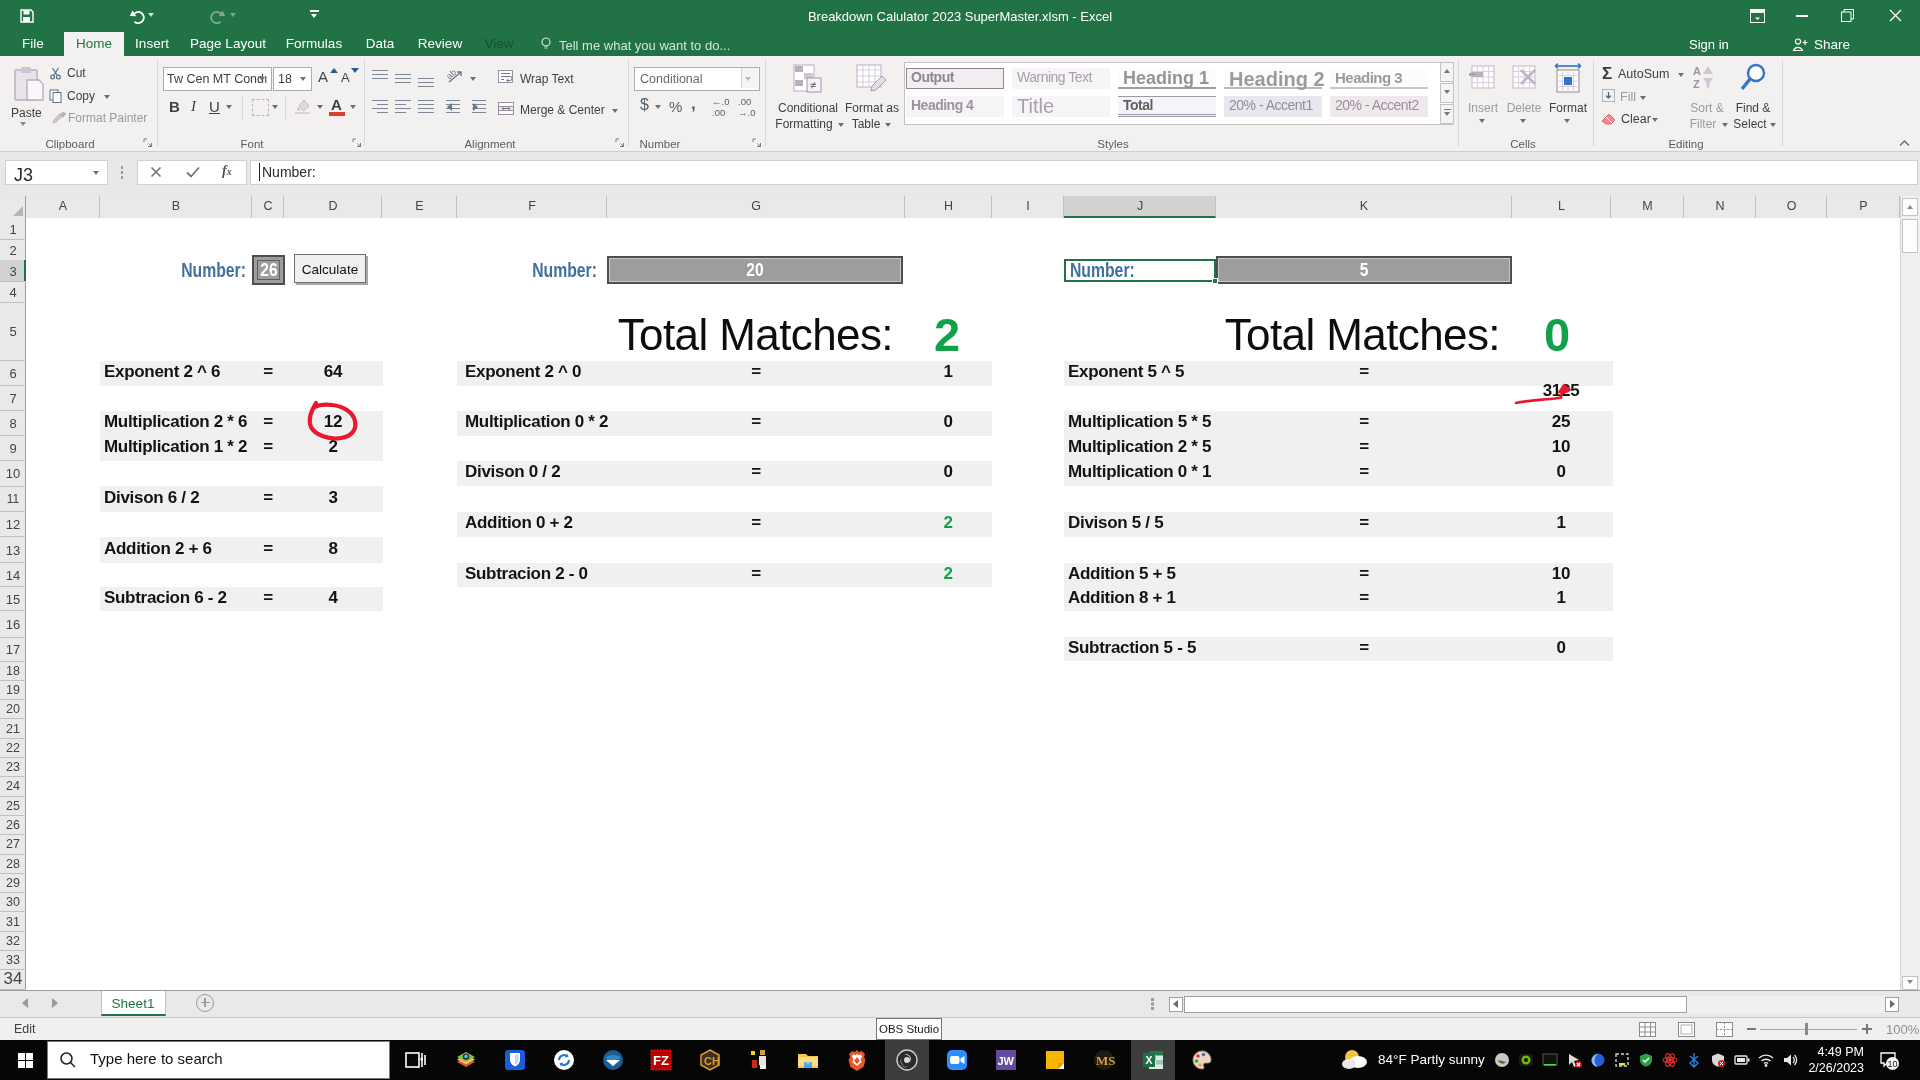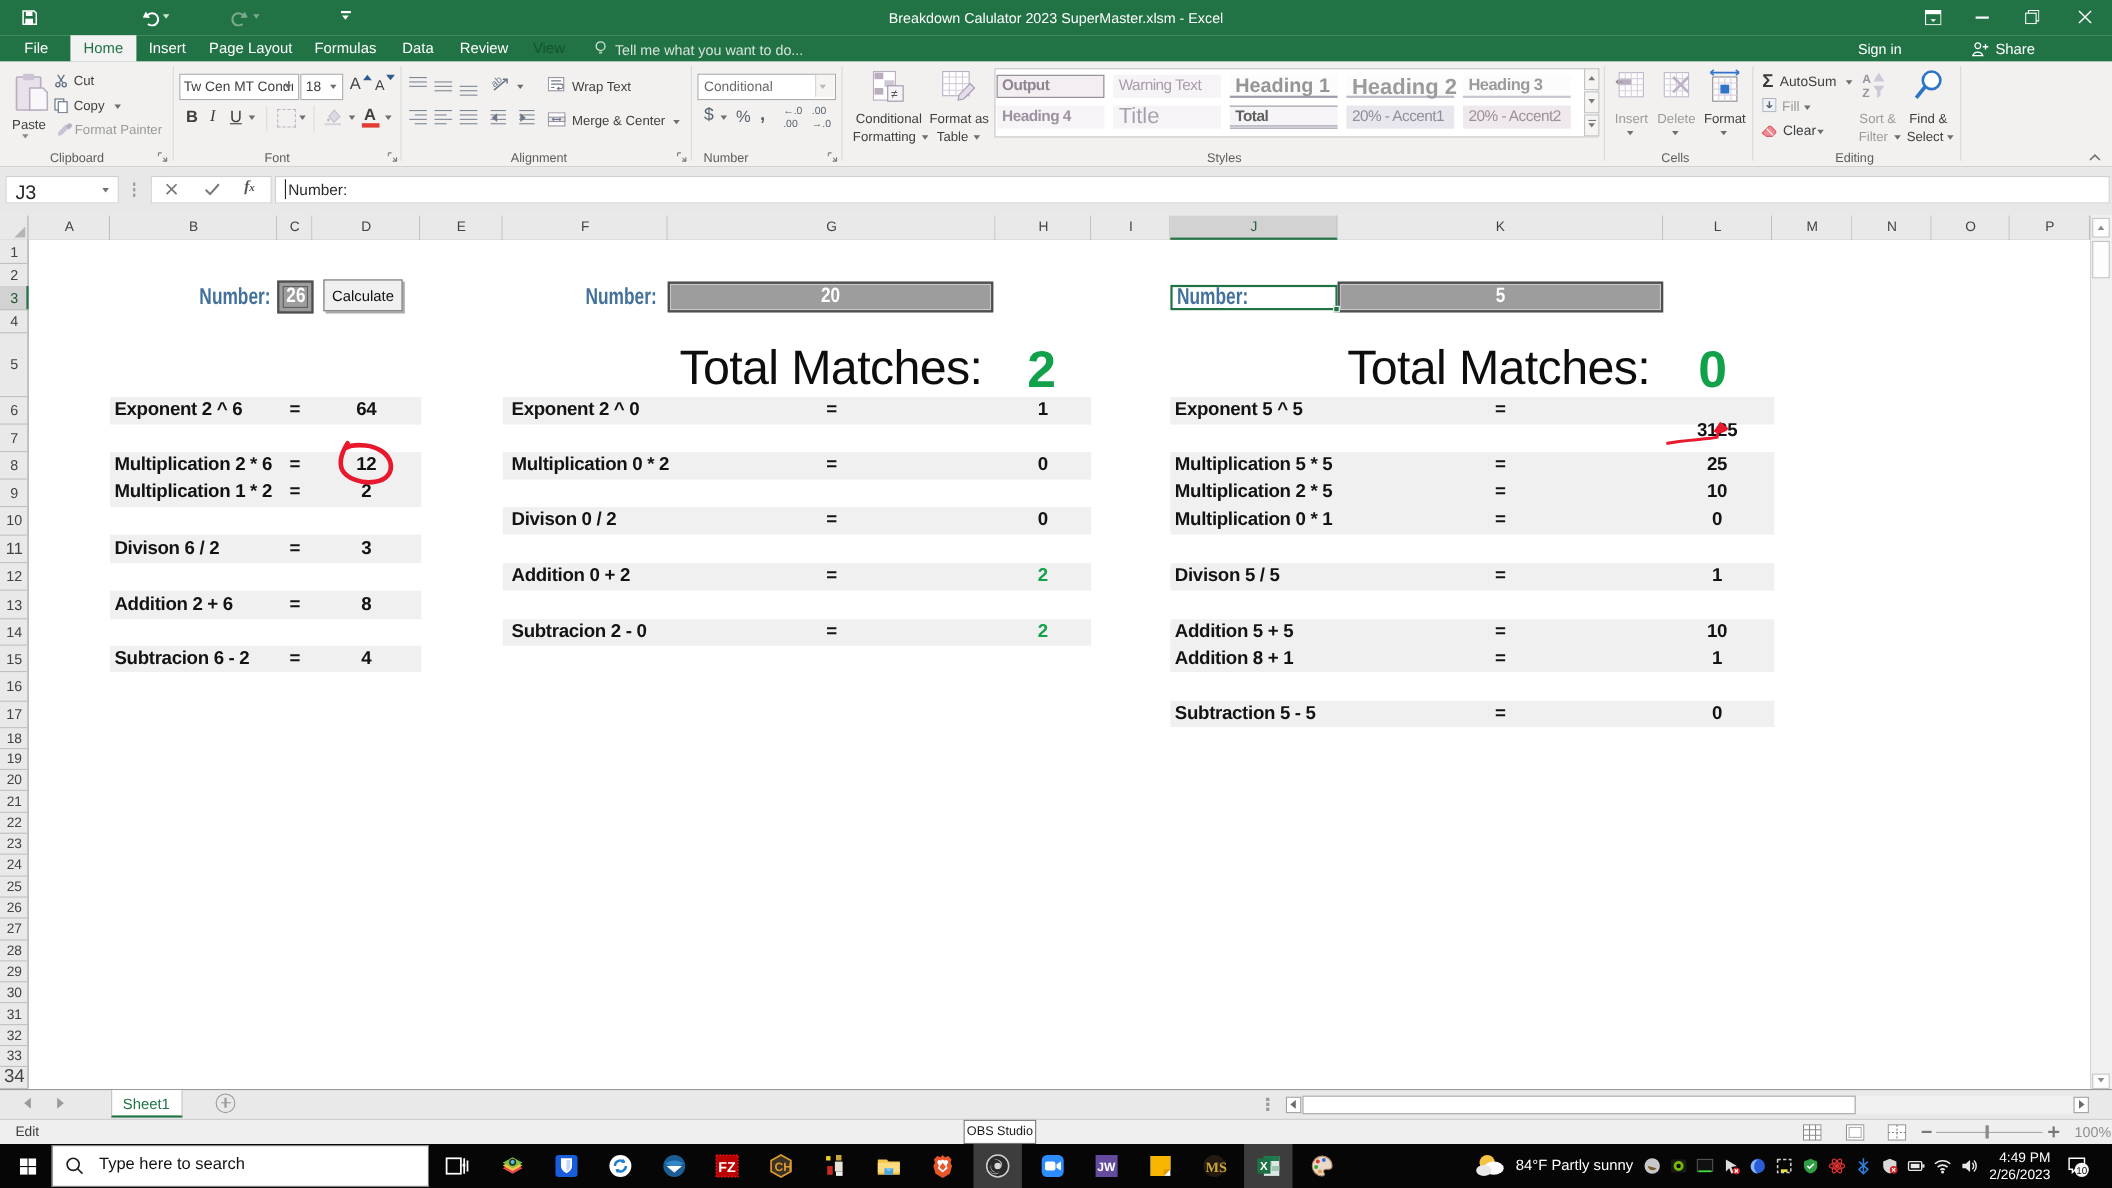--- a/index.html
+++ b/index.html
@@ -388,21 +388,21 @@
 <div class="tx" style="left:13px;top:372.75px;transform:translate(-50%,-50%);font-size:13px;color:#444;">6</div>
 <div class="a" style="left:0;top:385.0px;width:26px;height:1px;background:#c0c0c0;"></div>
 <div class="tx" style="left:13px;top:398.0px;transform:translate(-50%,-50%);font-size:13px;color:#444;">7</div>
 <div class="a" style="left:0;top:410.0px;width:26px;height:1px;background:#c0c0c0;"></div>
 <div class="tx" style="left:13px;top:423.0px;transform:translate(-50%,-50%);font-size:13px;color:#444;">8</div>
 <div class="a" style="left:0;top:435.0px;width:26px;height:1px;background:#c0c0c0;"></div>
 <div class="tx" style="left:13px;top:448.0px;transform:translate(-50%,-50%);font-size:13px;color:#444;">9</div>
 <div class="a" style="left:0;top:460.0px;width:26px;height:1px;background:#c0c0c0;"></div>
 <div class="tx" style="left:13px;top:473.25px;transform:translate(-50%,-50%);font-size:13px;color:#444;">10</div>
 <div class="a" style="left:0;top:485.5px;width:26px;height:1px;background:#c0c0c0;"></div>
-<div class="tx" style="left:13px;top:498.75px;transform:translate(-50%,-50%);font-size:15px;color:#444;">11</div>
+<div class="tx" style="left:13px;top:498.75px;transform:translate(-50%,-50%);font-size:12px;color:#444;">11</div>
 <div class="a" style="left:0;top:511.0px;width:26px;height:1px;background:#c0c0c0;"></div>
 <div class="tx" style="left:13px;top:524.0px;transform:translate(-50%,-50%);font-size:13px;color:#444;">12</div>
 <div class="a" style="left:0;top:536.0px;width:26px;height:1px;background:#c0c0c0;"></div>
 <div class="tx" style="left:13px;top:549.5px;transform:translate(-50%,-50%);font-size:13px;color:#444;">13</div>
 <div class="a" style="left:0;top:562.0px;width:26px;height:1px;background:#c0c0c0;"></div>
 <div class="tx" style="left:13px;top:574.5px;transform:translate(-50%,-50%);font-size:13px;color:#444;">14</div>
 <div class="a" style="left:0;top:586.0px;width:26px;height:1px;background:#c0c0c0;"></div>
 <div class="tx" style="left:13px;top:598.5px;transform:translate(-50%,-50%);font-size:13px;color:#444;">15</div>
 <div class="a" style="left:0;top:610.0px;width:26px;height:1px;background:#c0c0c0;"></div>
 <div class="tx" style="left:13px;top:623.75px;transform:translate(-50%,-50%);font-size:13px;color:#444;">16</div>

